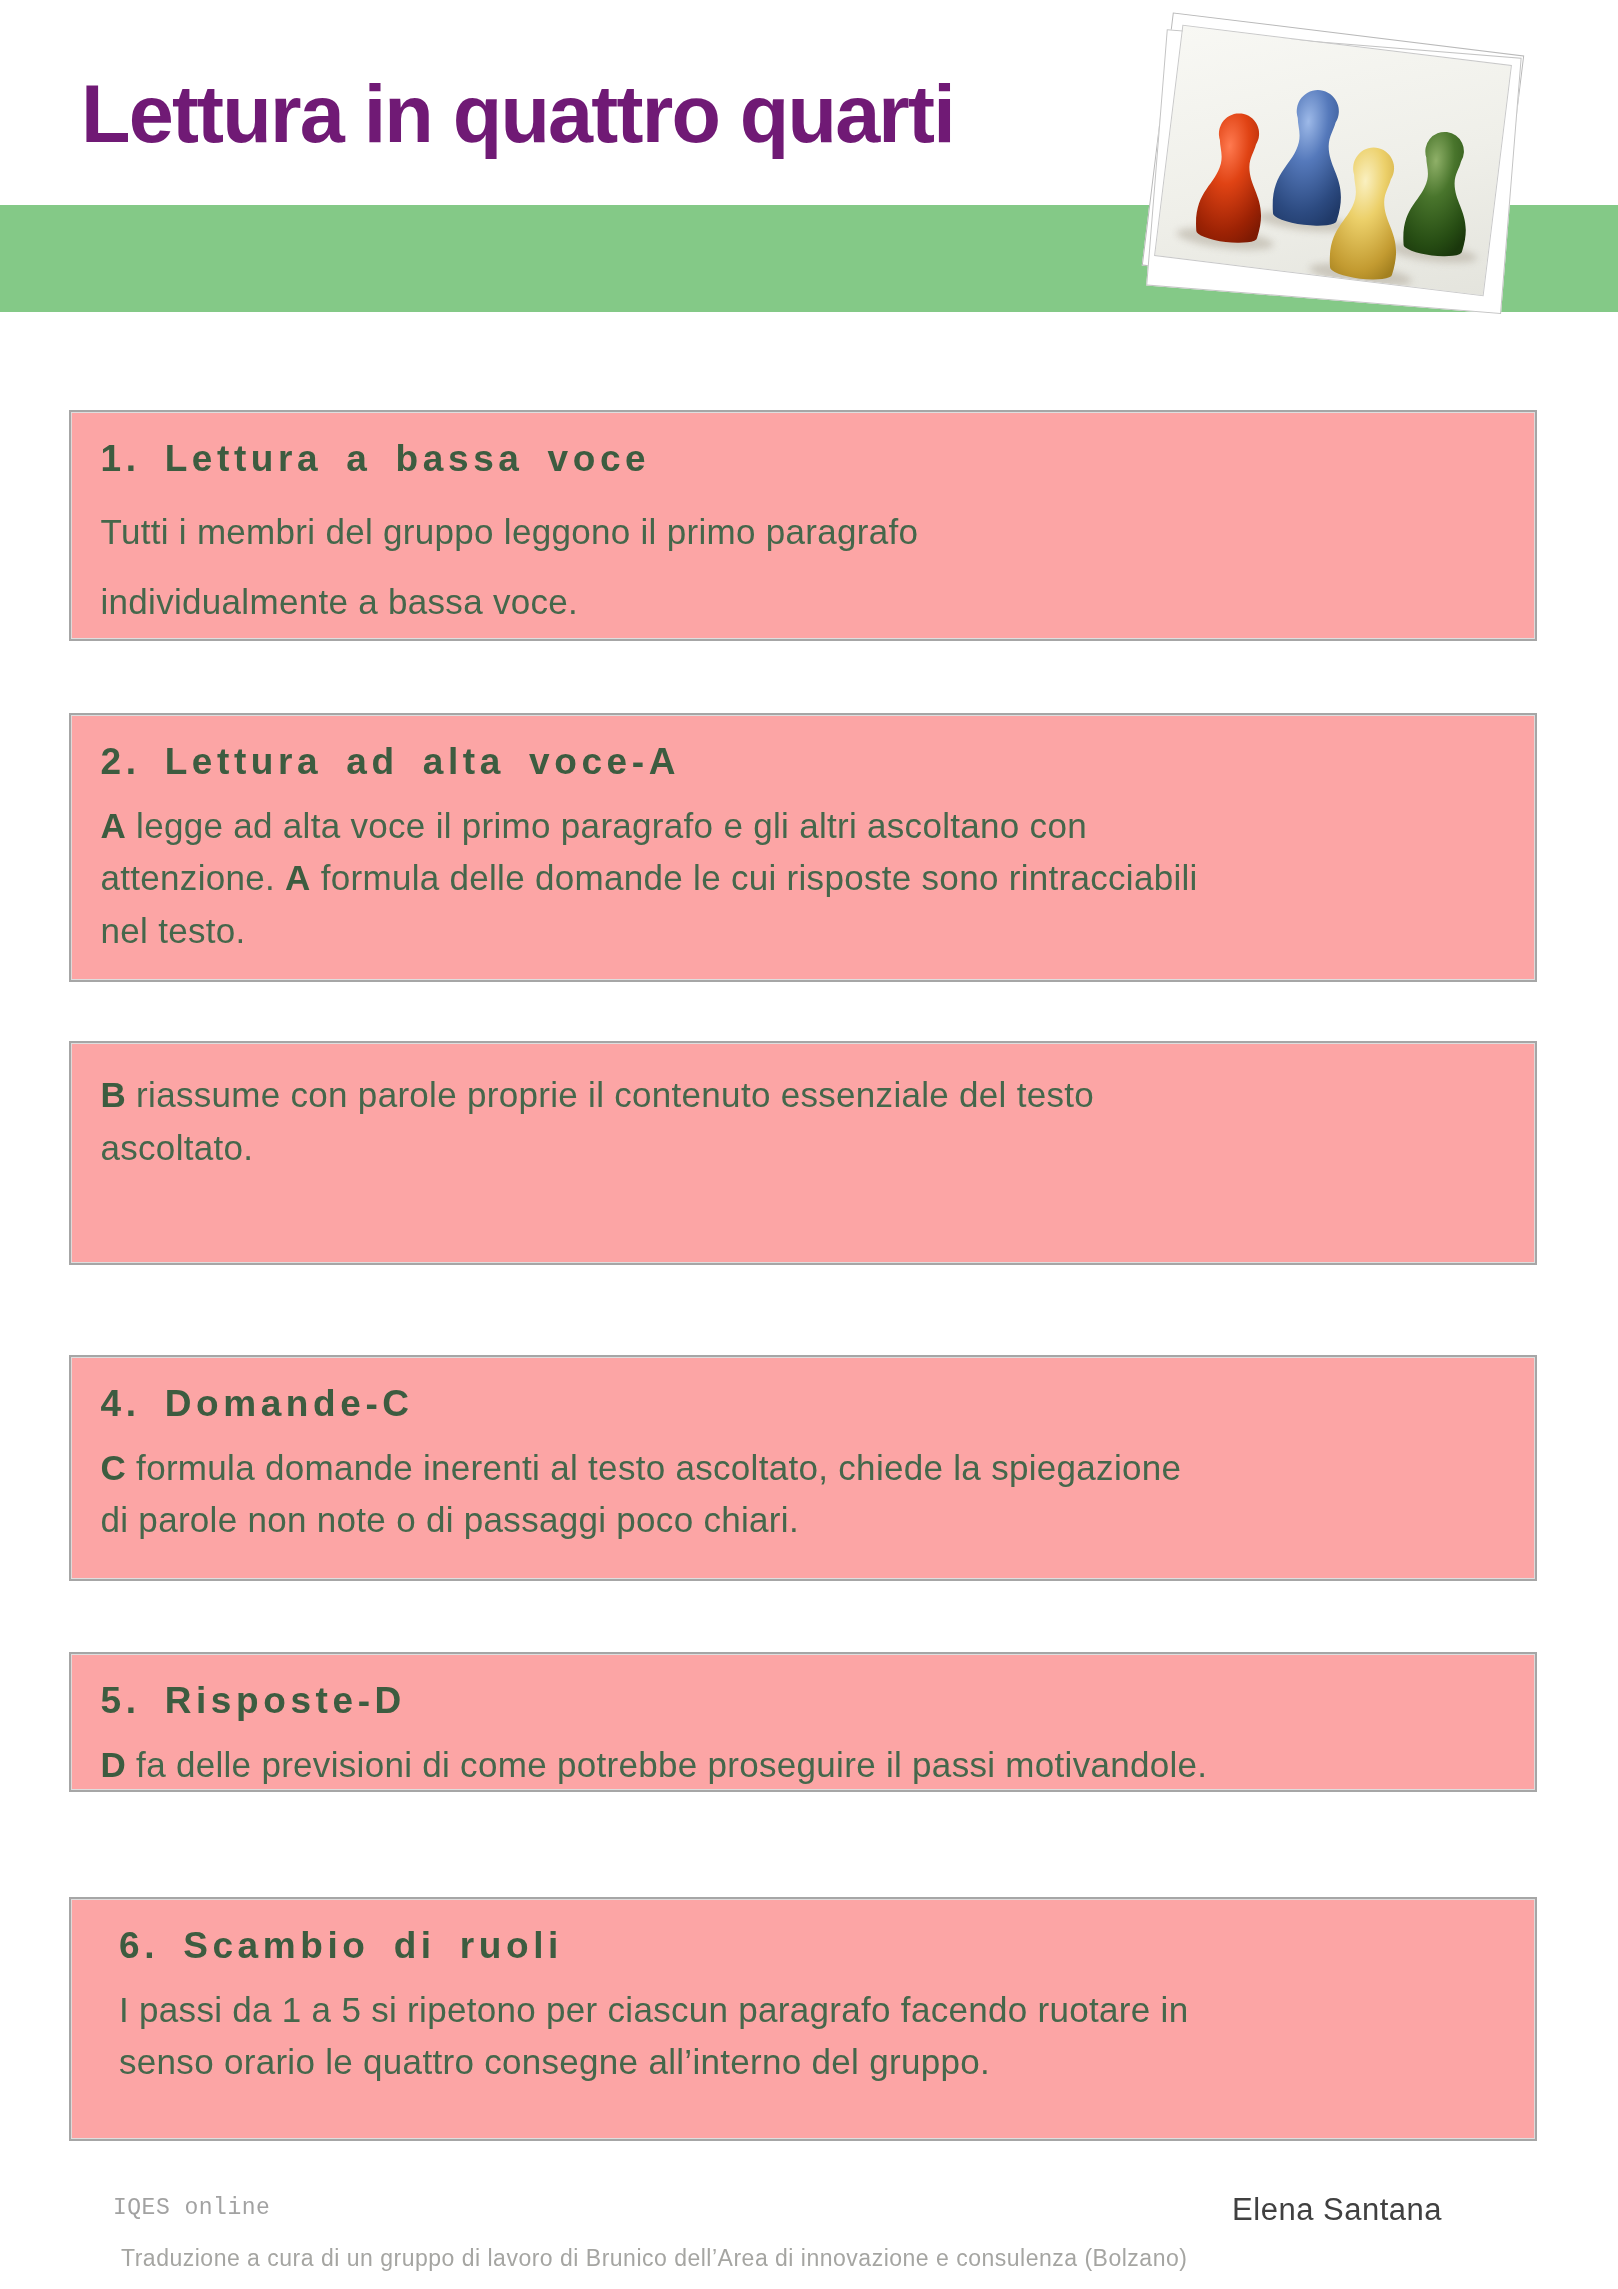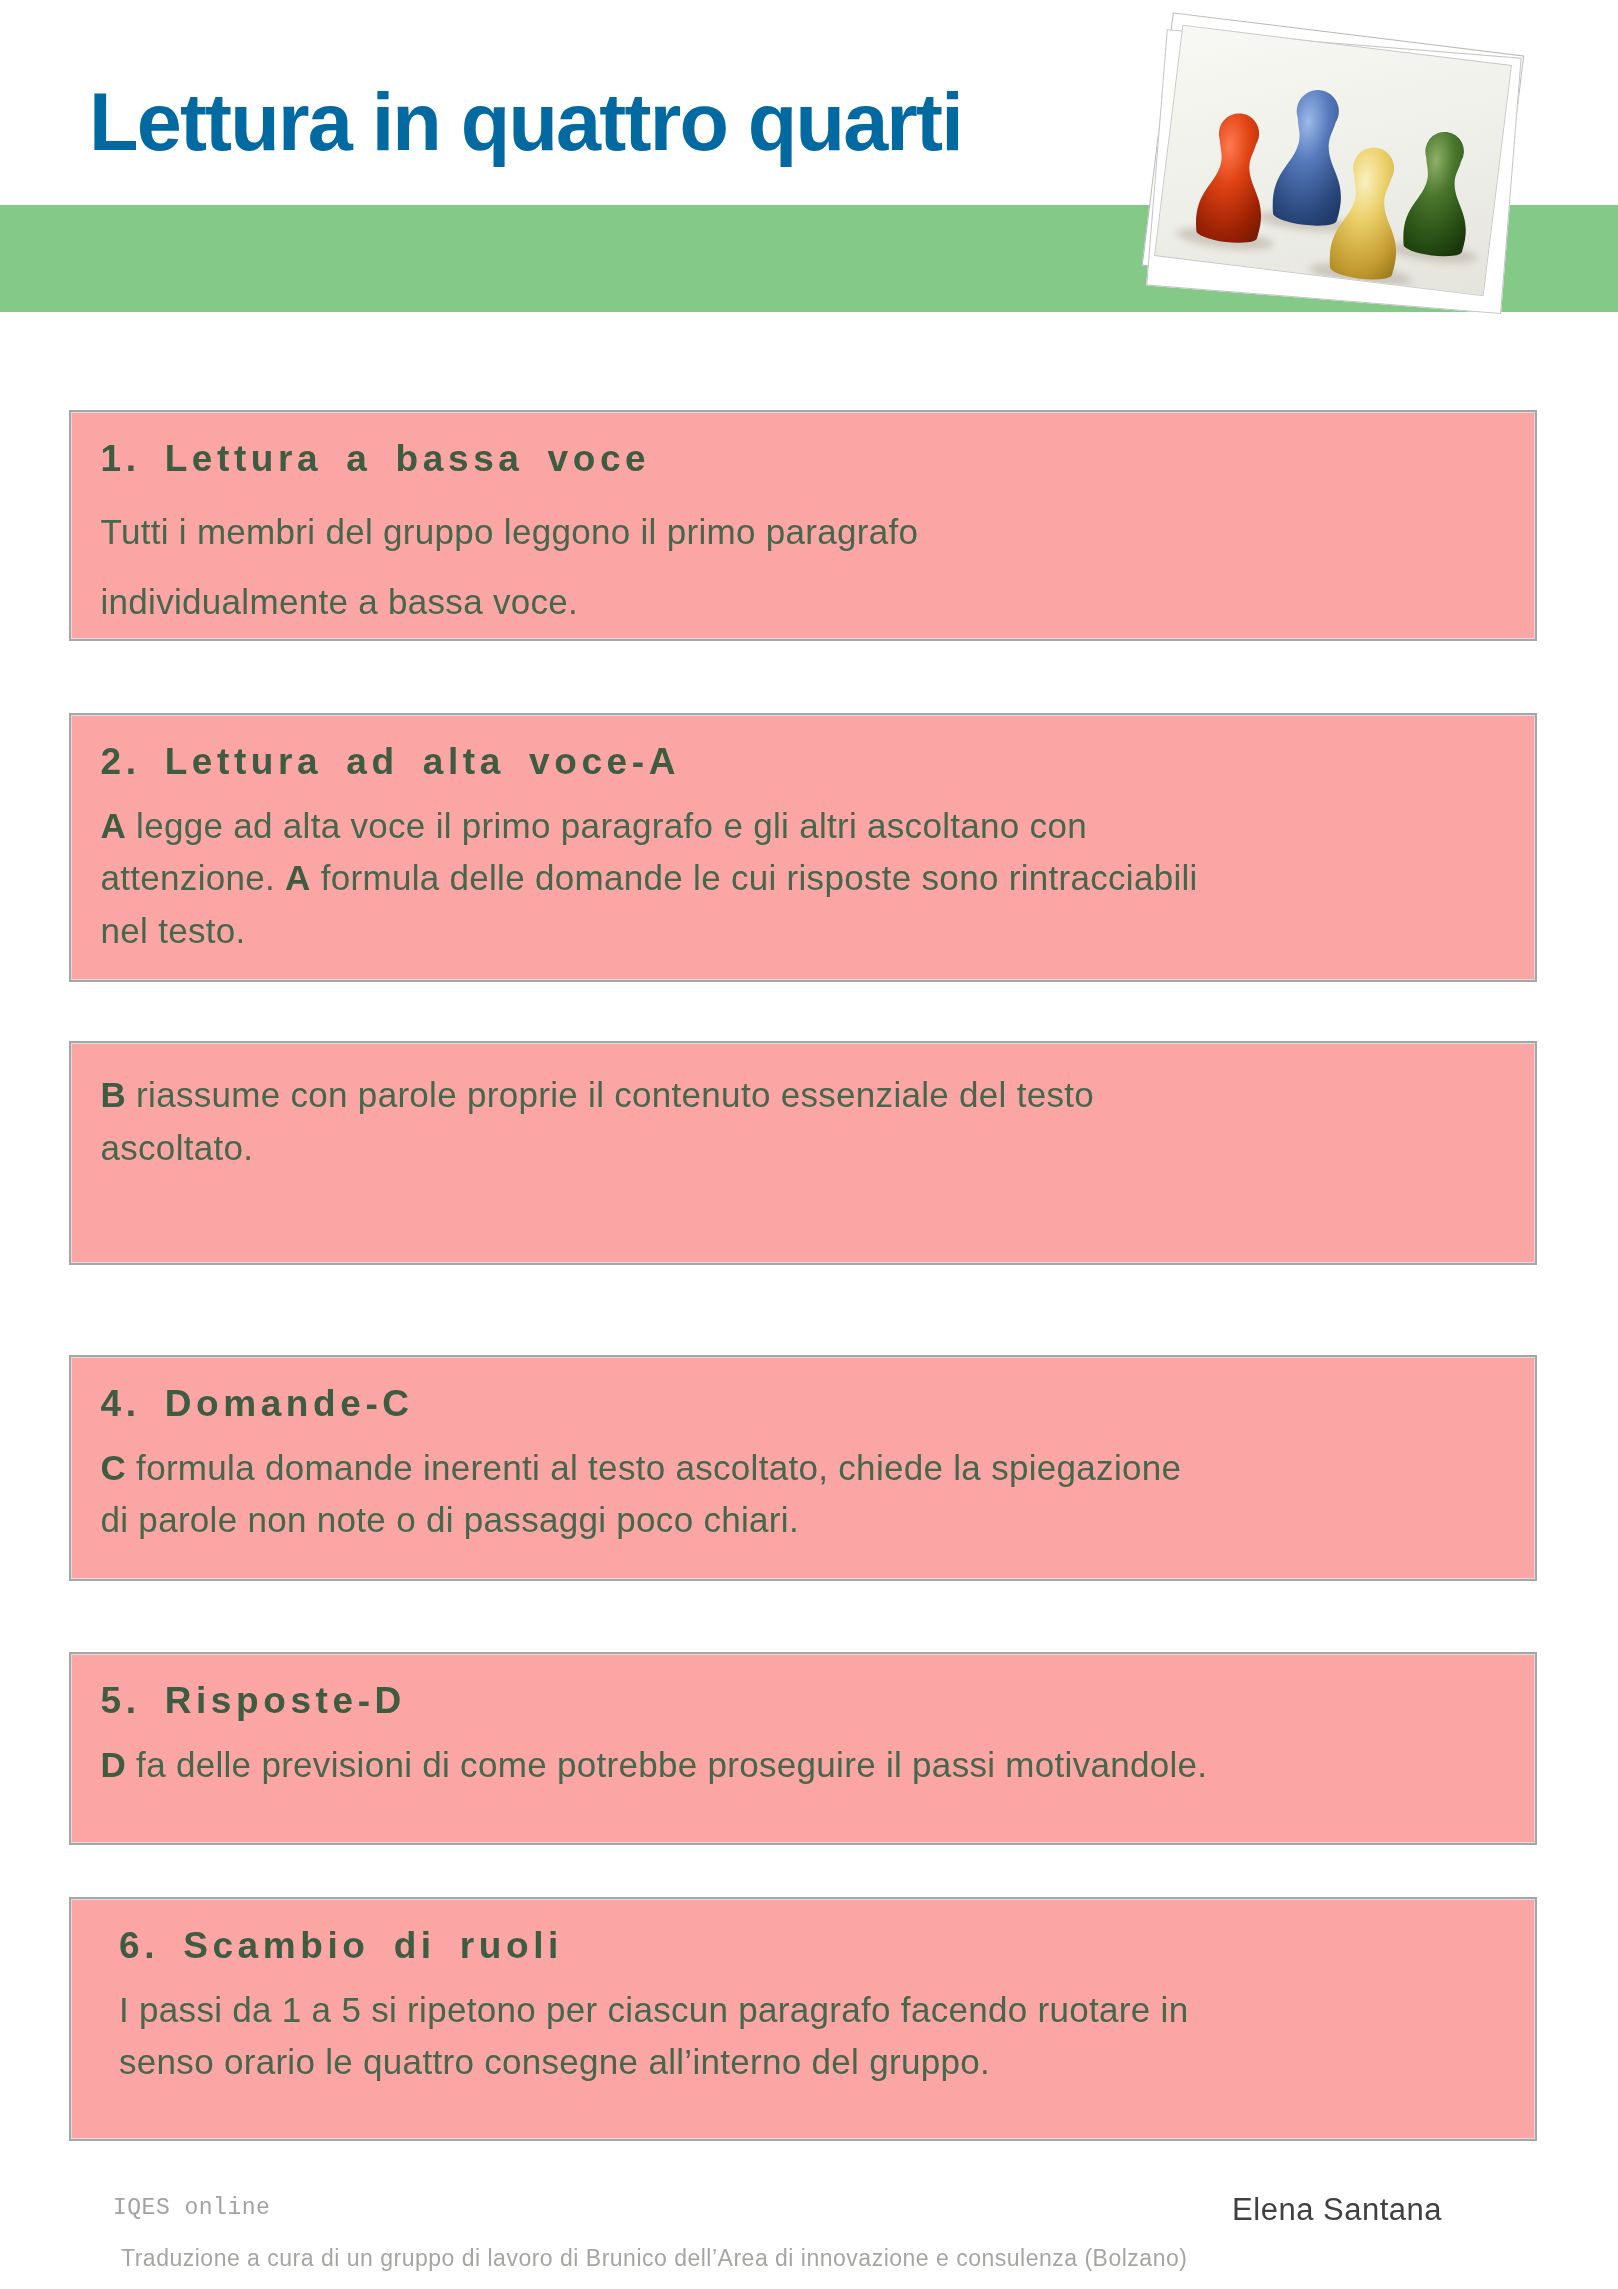--- a/index.html
+++ b/index.html
@@ -1,23 +1,23 @@
 <!DOCTYPE html>
 <html style="font-size:14.8px"><head>
 <meta charset="utf-8">
 <style>
   html,body{margin:0;padding:0;}
   body{
     width:1619px;height:2290px;position:relative;background:#ffffff;
     font-family:"Liberation Sans", sans-serif;overflow:hidden;
   }
   .page-title{
-    position:absolute;left:81px;top:68px;margin:8px;
+    position:absolute;left:81px;top:68px;margin:0;
     font-size:81px;font-weight:700;letter-spacing:-1.8px;
-    color:#0369a1;white-space:nowrap;z-index:2;
+    color:#701a75;white-space:nowrap;z-index:2;
   }
   .band{
     position:absolute;left:0;top:205px;width:1619px;height:107px;
     background:#84c987;z-index:1;
   }
   
   .photo{
     position:absolute;left:1156px;top:33px;width:354px;height:255px;
     transform:rotate(7deg);transform-origin:50% 50%;
     background:#ffffff;border:1.8px solid #b9b9b9;padding:10px;
@@ -48,21 +48,21 @@
   .card p{
     margin:0;font-size:35px;line-height:1.5;color:#45674b;
     letter-spacing:0.3px;white-space:pre-wrap;
   }
   .card p .bold{font-weight:700;color:#3d5c40;}
   .c1{top:410px;height:231px;}
   .c1 p{line-height:2.0;}
   .c2{top:713px;height:269px;}
   .c3{top:1041px;height:224px;}
   .c4{top:1355px;height:226px;}
-  .c5{top:1652px;height:193px;}
+  .c5{top:1652px;height:140px;}
   .c6{top:1897px;height:244px;padding-left:48px;}
   
   .footer-left{position:absolute;left:113px;top:2195px;font-size:23px;color:#a2a2a2;letter-spacing:0.5px;font-family:Liberation Mono, monospace;}
   .footer-right{position:absolute;right:177px;top:2192px;font-size:31px;color:#404040;letter-spacing:0.5px;}
   .footer-bottom{position:absolute;left:121px;top:2245px;font-size:23px;color:#a5a5a2;letter-spacing:0.5px;}
 </style>
 </head>
 <body>
 
 <h1 class="page-title">Lettura in quattro quarti</h1>

